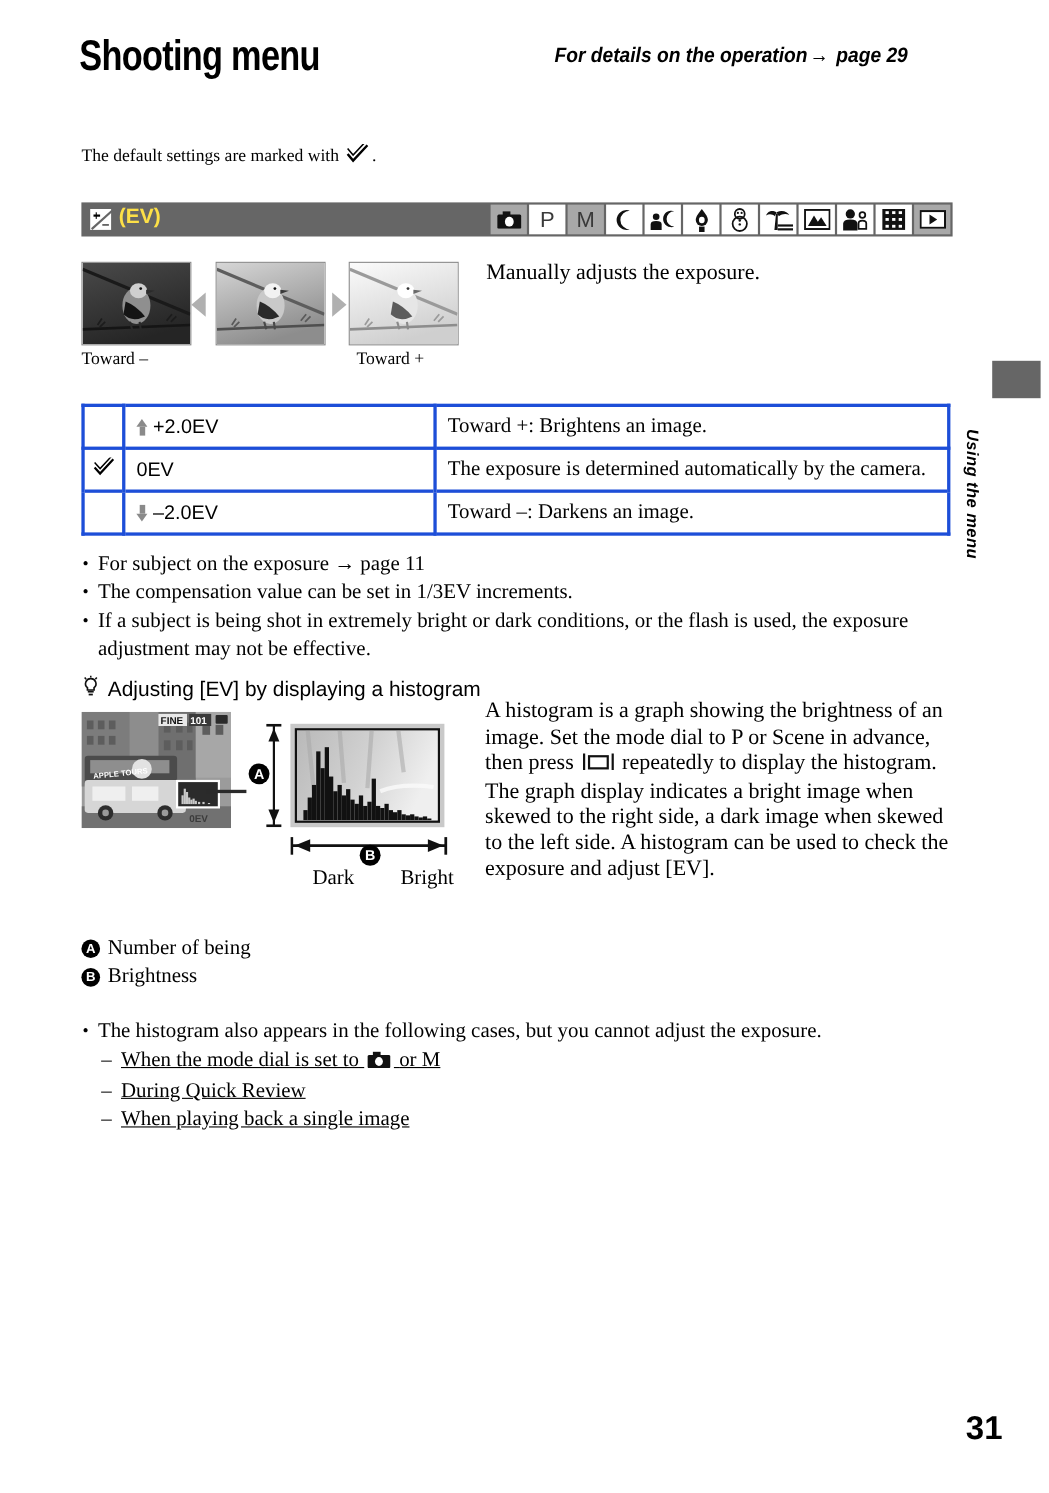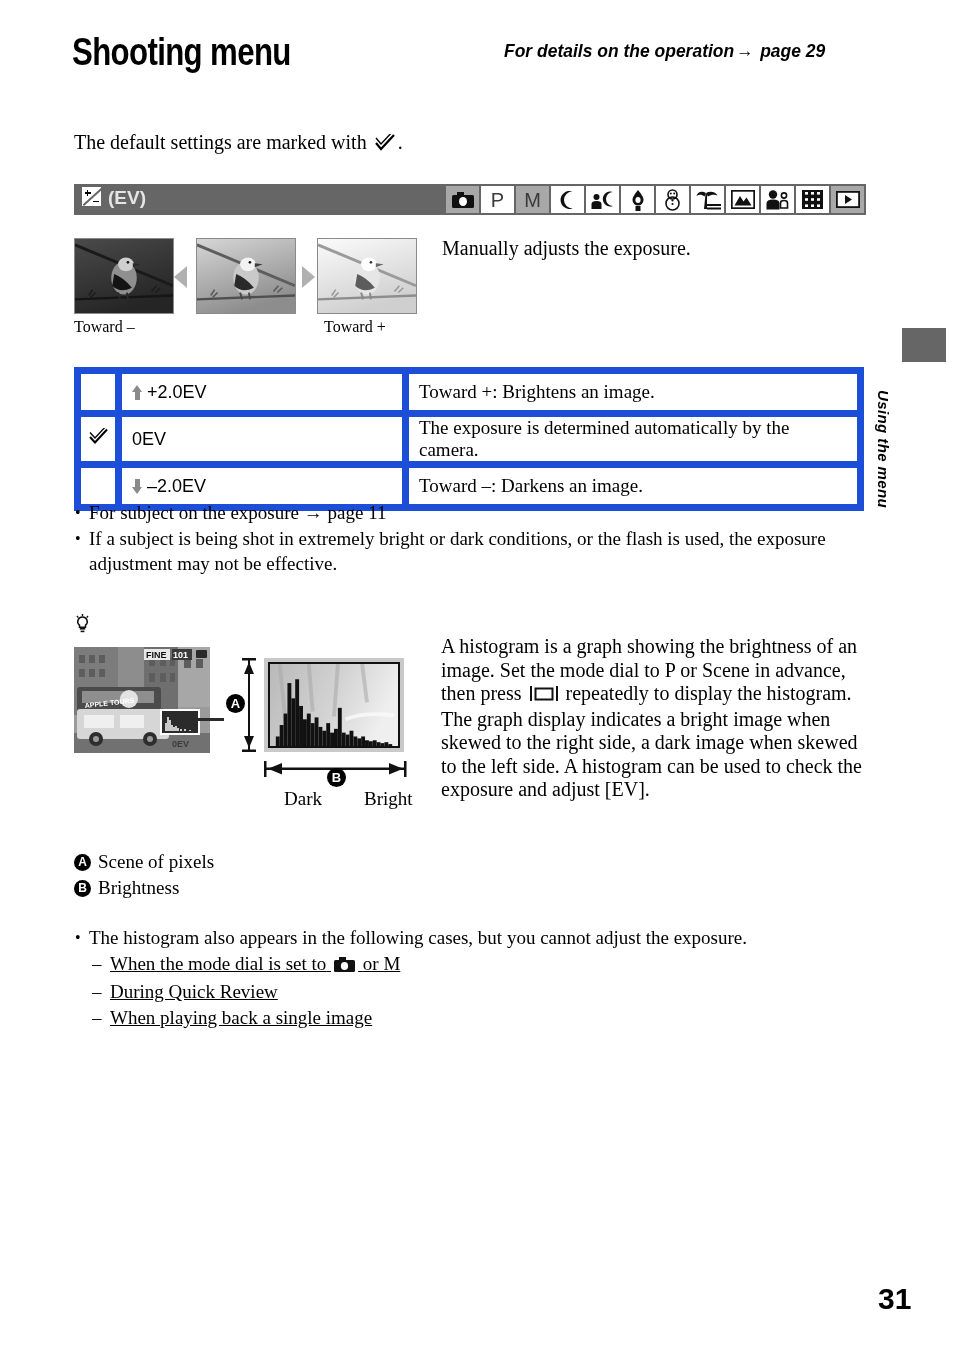--- a/index.html
+++ b/index.html
@@ -49,42 +49,42 @@
     transform-origin: left top;
     white-space: nowrap;
   }
   .details-note .arrow { font-style: normal; padding: 0 2px; }
 
   
   .default-line {
     position: absolute;
     left: 74px;
     top: 131px;
-    font-size: 20px;
+    font-size: 16px;
     white-space: nowrap;
   }
   .chk-inline { display: inline-block; vertical-align: -3px; margin: 0 2px; }
 
   
   .modebar {
     position: absolute;
     left: 74px;
     top: 184px;
     width: 792px;
     height: 31px;
     background: #666666;
   }
   .modebar-label {
     position: absolute;
     left: 8px;
     top: 3px;
     display: flex;
-    align-items: flex-start;
+    align-items: flex-end;
     gap: 7px;
-    color: #e5e5e5;
+    color: #fde047;
     font-family: "Liberation Sans", sans-serif;
     font-weight: bold;
     font-size: 19px;
   }
   .ev-glyph {
     width: 19px; height: 19px;
     background: #ffffff;
     position: relative;
     display: inline-block;
   }
@@ -180,21 +180,21 @@
   
   .ev-table {
     position: absolute;
     left: 74px;
     top: 367px;
     width: 790px;
     border-collapse: collapse;
     table-layout: fixed;
   }
   .ev-table td {
-    border: 7px solid #1d4ed8;
+    border: 3px solid #1d4ed8;
     height: 36px;
     padding: 0 10px;
     font-size: 19px;
     vertical-align: middle;
   }
   .ev-table td.c-chk { width: 34px; padding: 0; text-align: center; }
   .ev-table td.c-val { width: 260px; font-family: "Liberation Sans", sans-serif; font-size: 18px; }
   .ev-table td.c-desc { font-family: "Liberation Serif", serif; font-size: 19px; }
   .ev-table tr.mid td { border-top: 2px solid #000; border-bottom: 2px solid #000; }
   .arrow-up, .arrow-dn {
@@ -630,32 +630,34 @@
   </tr>
 </tbody>
   </table>
 
 <div class="bullets b1">
   <div class="bul">
     <span>For subject on the exposure</span>
     <span>→</span>
     <span>page 11</span>
   </div>
+  <div class="bul">The compensation value can be set in 1/3EV increments.</div>
   <div class="bul">If a subject is being shot in extremely bright or dark conditions, or the flash is used, the exposure adjustment may not be effective.</div>
 </div>
 
 <div class="tip-head">
   <span class="bulb">
     <svg width="17" height="22" viewBox="0 0 17 22">
       <path d="M8.5 3 a4.6 4.6 0 0 0 -3 8.2 l0 2.1 l6 0 l0 -2.1 a4.6 4.6 0 0 0 -3 -8.2 Z" fill="none" stroke="#111" stroke-width="1.5"></path>
       <rect x="5.8" y="14" width="5.4" height="1.6" fill="#111"></rect>
       <rect x="6.6" y="16.6" width="3.8" height="1.6" fill="#111"></rect>
       <path d="M8.5 0 L8.5 2 M3 2 L4.3 3.6 M14 2 L12.7 3.6" stroke="#111" stroke-width="1.4"></path>
     </svg>
   </span>
+  <span>Adjusting [EV] by displaying a histogram</span>
 </div>
 
 <div class="lcd-shot">
   <svg width="136" height="106" viewBox="0 0 136 106">
     <rect width="136" height="106" fill="#9b9b9b"></rect>
 
     <rect x="0" y="0" width="44" height="68" fill="#7c7c7c"></rect>
     <rect x="44" y="0" width="26" height="52" fill="#8d8d8d"></rect>
     <rect x="70" y="0" width="34" height="70" fill="#6f6f6f"></rect>
     <rect x="104" y="0" width="32" height="60" fill="#a7a7a7"></rect>
@@ -796,21 +798,21 @@
       <rect x="27" y="1" width="2" height="15" fill="#111"></rect>
       <rect x="6.5" y="3.5" width="17" height="11" fill="none" stroke="#111" stroke-width="2"></rect>
     </svg>
   </span>
   <span>repeatedly to display the histogram. The graph display indicates a bright image when skewed to the right side, a dark image when skewed to the left side. A histogram can be used to check the exposure and adjust [EV].</span>
 </div>
 
 <div class="ab-legend">
   <div class="row">
     <span class="badge-inline">A</span>
-    <span>Scene of pixels</span>
+    <span>Number of being</span>
   </div>
   <div class="row">
     <span class="badge-inline">B</span>
     <span>Brightness</span>
   </div>
 </div>
 
 <div class="bullets b2">
   <div class="bul">The histogram also appears in the following cases, but you cannot adjust the exposure.</div>
   <div class="sub">

